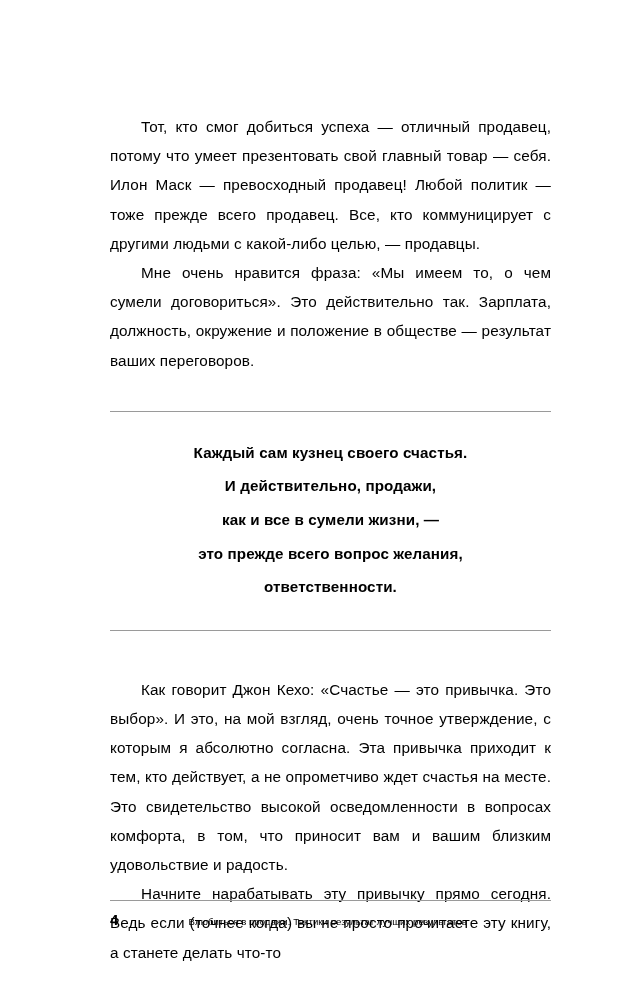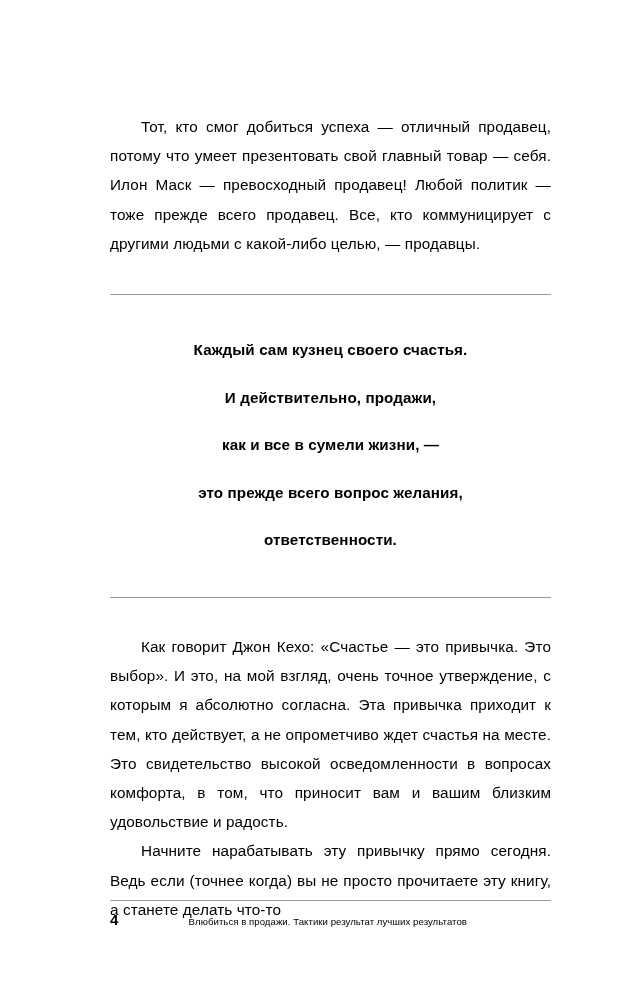--- a/index.html
+++ b/index.html
@@ -35,29 +35,29 @@
     margin: 0;
     text-indent: 31px;
   }
   .pullquote {
     margin: 36px 0 0 0;
     border-top: 1.4px solid #9a9a9a;
     border-bottom: 1.4px solid #9a9a9a;
     padding: 22px 0 24px 0;
   }
   .pullquote p {
-    margin: 18px;
+    margin: 4px;
     font-weight: bold;
     font-size: 15.2px;
     line-height: 29.6px;
     text-align: center;
     letter-spacing: 0.1px;
   }
   .after-quote {
-    margin-top: 34px;
+    margin-top: 44px;
   }
   .footer {
     position: absolute;
     left: 110px;
     right: 86px;
     bottom: 72px;
     border-top: 1.4px solid #9a9a9a;
     padding-top: 10px;
     display: flex;
     align-items: baseline;
@@ -75,20 +75,21 @@
     padding-right: 14px;
   }
 </style>
 </head>
 <body>
 
 <div class="page">
 
   <div class="body-text">
     <p>Тот, кто смог добиться успеха — отличный продавец, потому что умеет презентовать свой главный товар — себя. Илон Маск — превосходный продавец! Любой политик — тоже прежде всего продавец. Все, кто коммуницирует с другими людьми с какой-либо целью, — продавцы.</p>
+    <p>Мне очень нравится фраза: «Мы имеем то, о чем сумели договориться». Это действительно так. Зарплата, должность, окружение и положение в обществе — результат ваших переговоров.</p>
   </div>
 
   <div class="pullquote">
     <p>Каждый сам кузнец своего счастья.</p>
     <p>И действительно, продажи,</p>
     <p>как и все в сумели жизни, —</p>
     <p>это прежде всего вопрос желания,</p>
     <p>ответственности.</p>
   </div>
 

